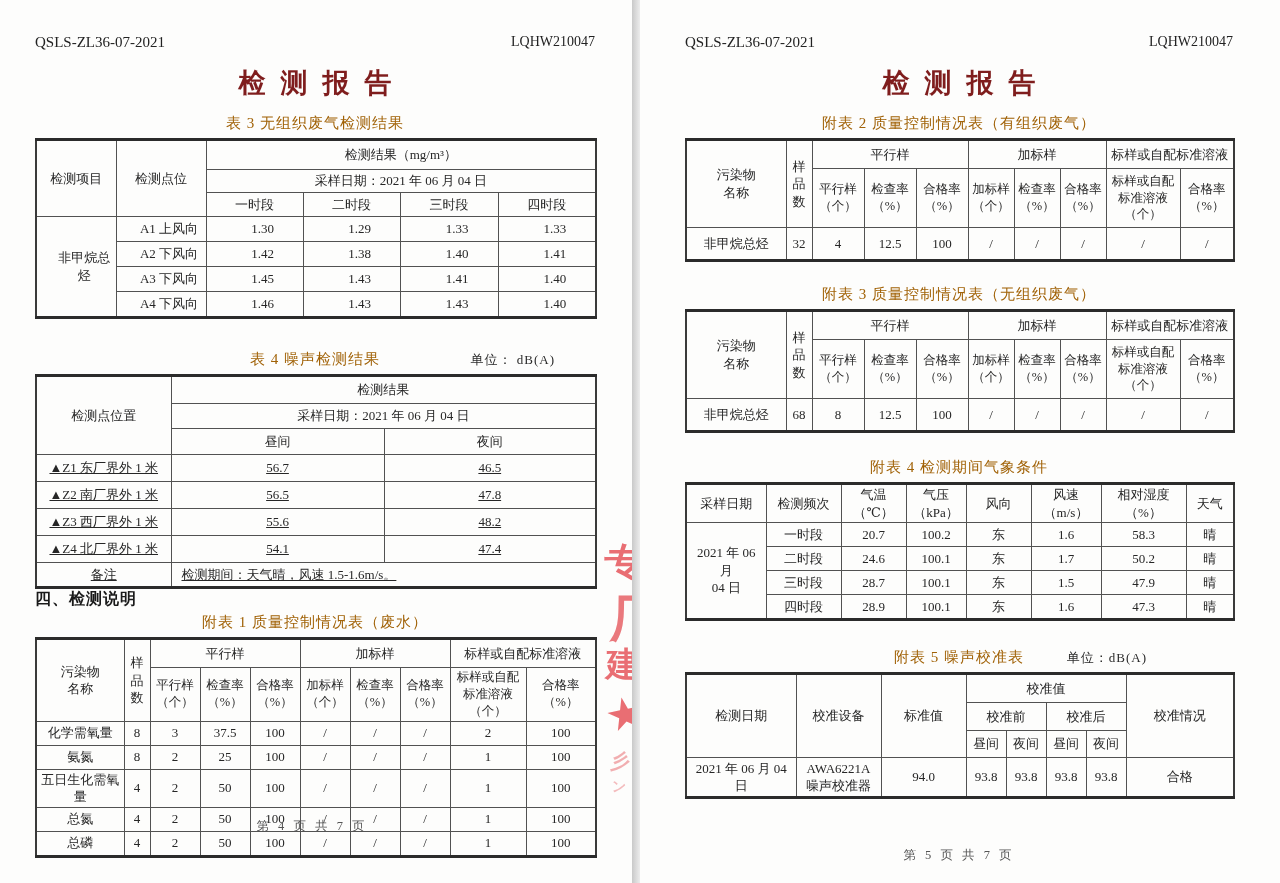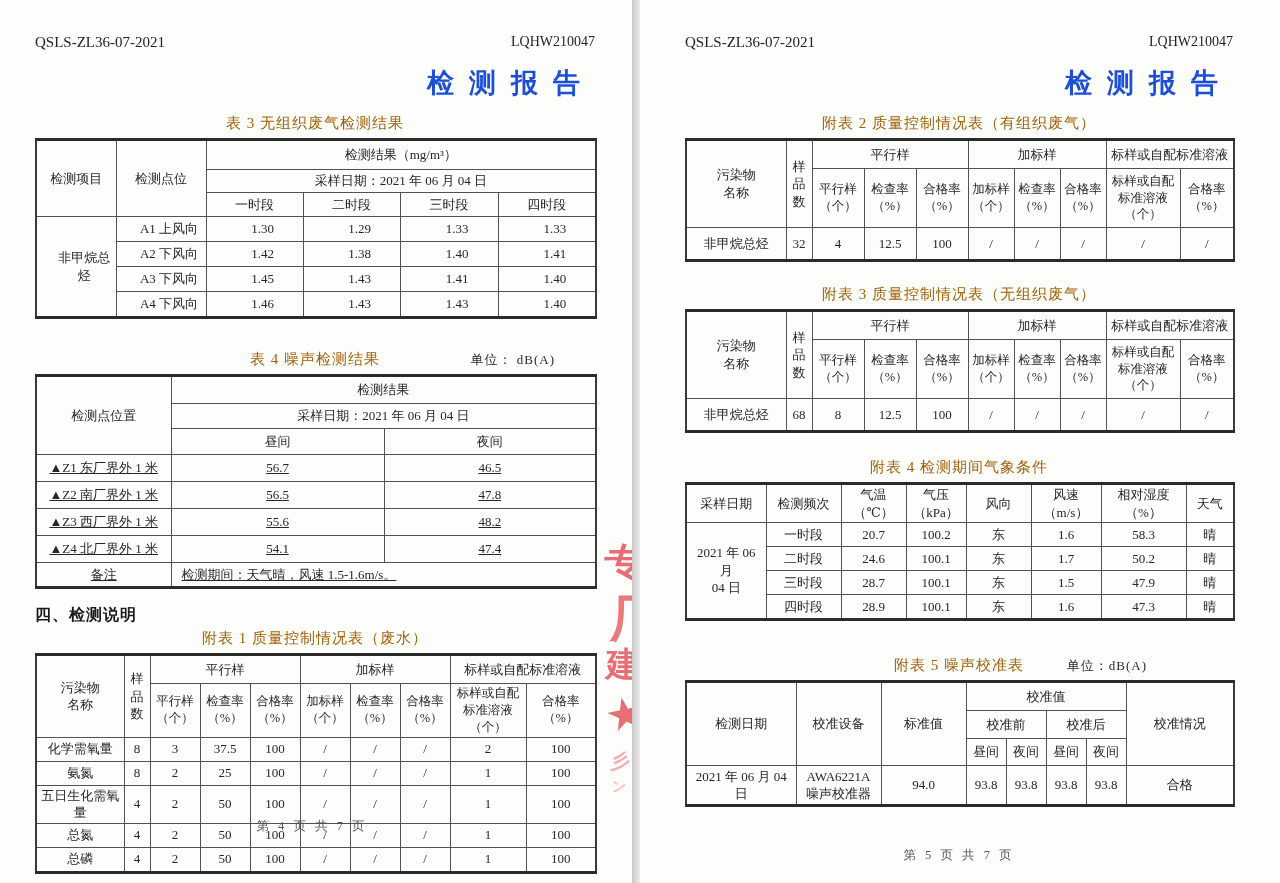--- a/index.html
+++ b/index.html
@@ -14,21 +14,21 @@
   .page{background:#fdfdfc;position:relative;height:883px;}
   .page-left{width:632px;}
   .page-right{width:640px;}
   .divider{width:8px;height:883px;background:linear-gradient(to right,#c9c9c9,#ececec);}
   .content-l{margin-left:35px;width:560px;position:relative;}
   .content-r{margin-left:45px;width:548px;position:relative;}
 
   .code-row{display:flex;justify-content:space-between;padding-top:34px;font-size:15px;color:#222;}
   .code-row .right-code{font-size:14px;}
   .report-title{
-    text-align:right;font-size:27px;font-weight:600;color:#1d4ed8;
+    text-align:center;font-size:27px;font-weight:600;color:#7f1d1d;
     letter-spacing:15px;text-indent:15px;margin:14px 0 4px 0;
   }
   .cap-row{position:relative;margin-top:12px;margin-bottom:5px;height:20px;}
   .cap{
     text-align:center;font-weight:normal;font-size:15px;color:#a16207;
     letter-spacing:1px;line-height:20px;
   }
   .unit{
     position:absolute;top:2px;font-weight:normal;font-size:13px;letter-spacing:1px;color:#2b2b2b;
   }
@@ -89,22 +89,22 @@
   .seal .f1{top:-2px;left:5px;font-size:36px;transform:scaleX(1.15);}
   .seal .f2{top:44px;left:8px;font-size:52px;opacity:.92;}
   .seal .f3{top:102px;left:4px;font-size:34px;}
   .seal .star{top:148px;left:3px;font-size:44px;font-weight:normal;transform:rotate(-12deg);}
   .seal .f4{top:208px;left:8px;font-size:20px;opacity:.55;}
   .seal .f5{top:238px;left:10px;font-size:14px;opacity:.45;}
 
   .mt30{margin-top:30px;}
   .mt22{margin-top:22px;}
   .mt24{margin-top:24px;}
-  .mt34{margin-top:34px;}
-  .mt12{margin-top:16px;}
+  .mt34{margin-top:26px;}
+  .mt12{margin-top:0;}
 </style>
 </head>
 <body>
 
 <div class="canvas">
 
   <div class="page page-left">
     <div class="content-l">
       <div class="code-row">
         <span>QSLS-ZL36-07-2021</span>

